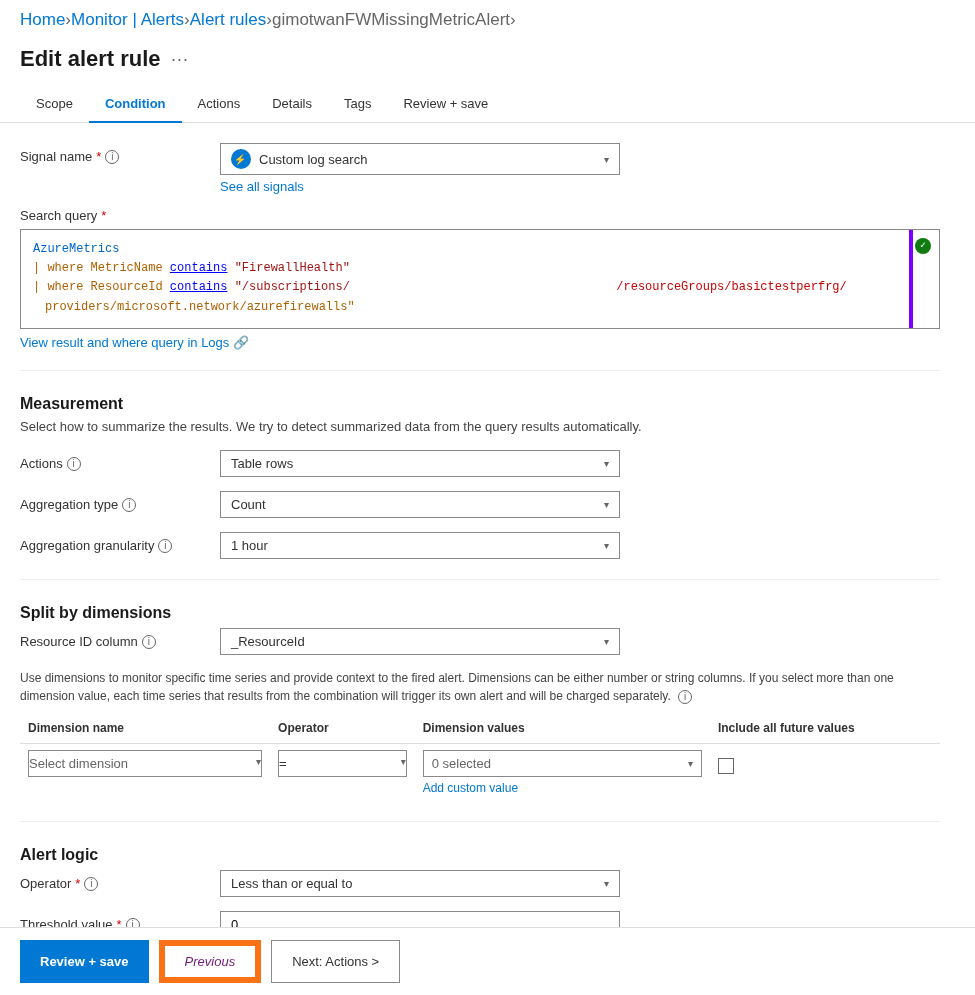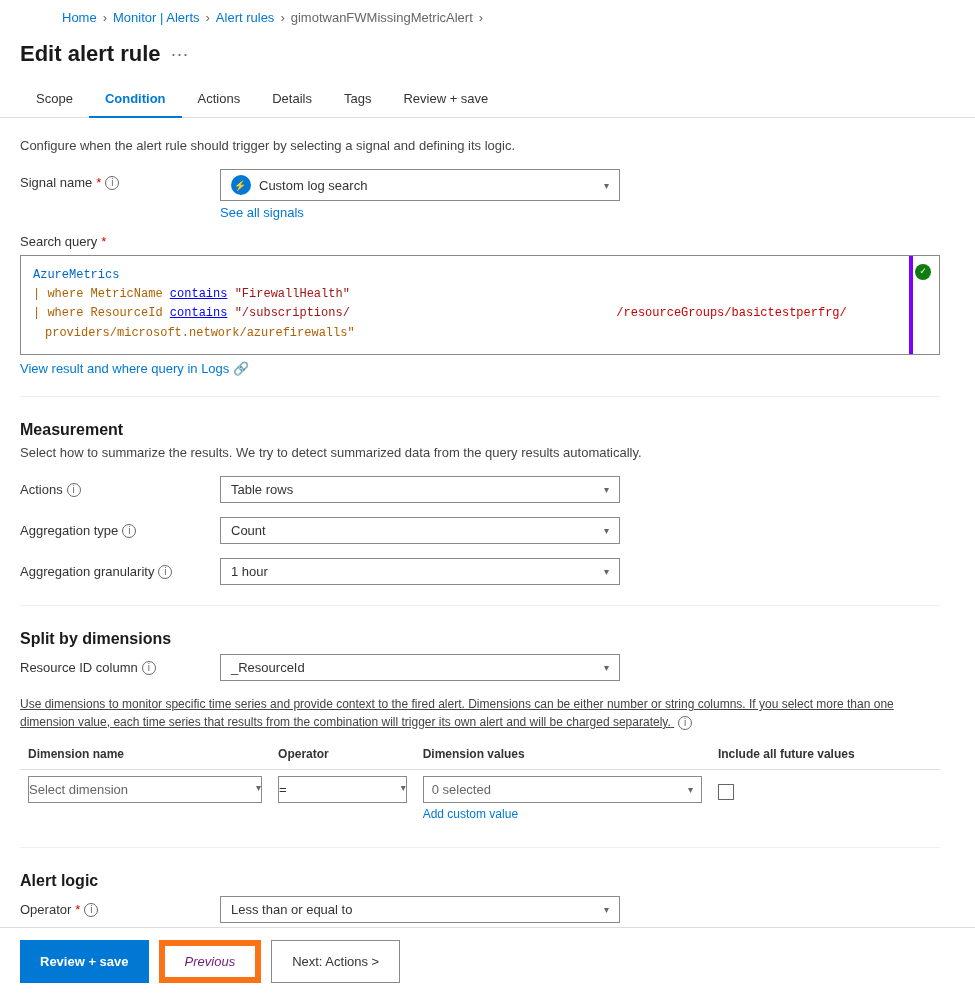--- a/index.html
+++ b/index.html
@@ -1,18 +1,18 @@
 <!DOCTYPE html>
 <html><head>
   <meta charset="utf-8">
   <style>
     * { box-sizing: border-box; margin: 0; padding: 0; }
     body { font-family: 'Segoe UI', Arial, sans-serif; font-size: 13px; color: #333; background: #fff; }
     
-    .breadcrumb { display: flex; align-items: center; gap: 6px; padding: 10px 20px; font-size: 13px; color: #0078d4; margin-left: 42px; }
+    .breadcrumb { display: flex; align-items: center; padding: 10px 20px; font-size: 17px; color: #0078d4; }
     .breadcrumb span { color: #666; }
     .breadcrumb a { color: #0078d4; text-decoration: none; }
 
     .page-header { display: flex; align-items: center; gap: 10px; padding: 6px 20px 14px; }
     .page-title { font-size: 22px; font-weight: 600; color: #1a1a1a; }
     .more-icon { cursor: pointer; color: #666; font-size: 18px; }
 
     .tabs { display: flex; border-bottom: 1px solid #ddd; padding: 0 20px; gap: 0; }
     .tab { padding: 10px 16px; cursor: pointer; font-size: 13px; color: #333; border-bottom: 2px solid transparent; margin-bottom: -1px; }
     .tab.active { color: #0078d4; border-bottom: 2px solid #0078d4; font-weight: 600; }
@@ -68,21 +68,21 @@
     .checkbox-cell { display: flex; align-items: center; padding-top: 8px; }
     .checkbox-unchecked { width: 16px; height: 16px; border: 1px solid #666; background: #fff; cursor: pointer; }
 
     .alert-logic-section { margin-top: 20px; }
 
     .footer { position: fixed; bottom: 0; left: 0; right: 0; background: #fff; border-top: 1px solid #ddd; padding: 12px 20px; display: flex; gap: 10px; z-index: 100; }
     .btn-primary { background: #0078d4; color: #fff; border: none; padding: 8px 20px; font-size: 13px; cursor: pointer; font-weight: 600; }
     .btn-secondary { background: #fff; color: #701a75; border: 6px solid #f97316; padding: 8px 20px; font-size: 13px; cursor: pointer; font-style: italic; }
     .btn-next { background: #fff; color: #333; border: 1px solid #8a8a8a; padding: 8px 20px; font-size: 13px; cursor: pointer; text-align: center; }
 
-    .dimensions-note { font-size: 12px; color: #444; margin-bottom: 8px; line-height: 1.5; text-decoration: underline; }
+    .dimensions-note { font-size: 12px; color: #444; margin-bottom: 8px; line-height: 1.5; }
 
     .input-field { border: 1px solid #8a8a8a; padding: 5px 10px; font-size: 13px; width: 100%; max-width: 400px; }
 
     .body-wrapper { padding-bottom: 70px; }
 
     .signal-dropdown-wrapper { display: flex; flex-direction: column; }
   </style>
 </head>
 <body>
 
@@ -107,21 +107,20 @@
   <div class="tabs">
     <div class="tab">Scope</div>
     <div class="tab active">Condition</div>
     <div class="tab">Actions</div>
     <div class="tab">Details</div>
     <div class="tab">Tags</div>
     <div class="tab">Review + save</div>
   </div>
 
   <div class="content">
-    <p class="section-desc">Configure when the alert rule should trigger by selecting a signal and defining its logic.</p>
 
     <div class="form-row">
       <div class="form-label">
         <span>Signal name</span>
         <span class="required">*</span>
         <span class="info-icon">i</span>
       </div>
       <div class="form-control signal-dropdown-wrapper">
         <div class="select-dropdown">
           <div style="display:flex;align-items:center;">

